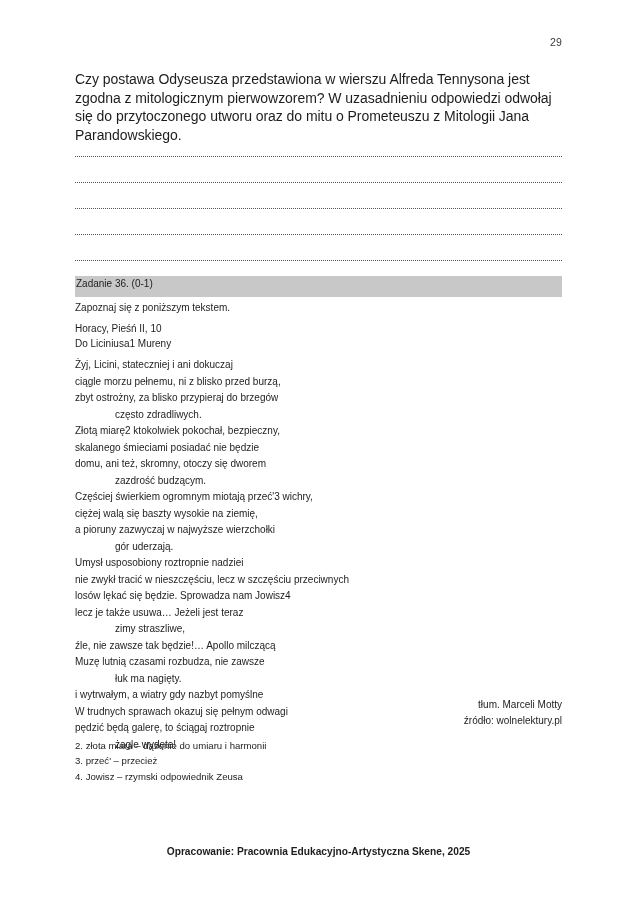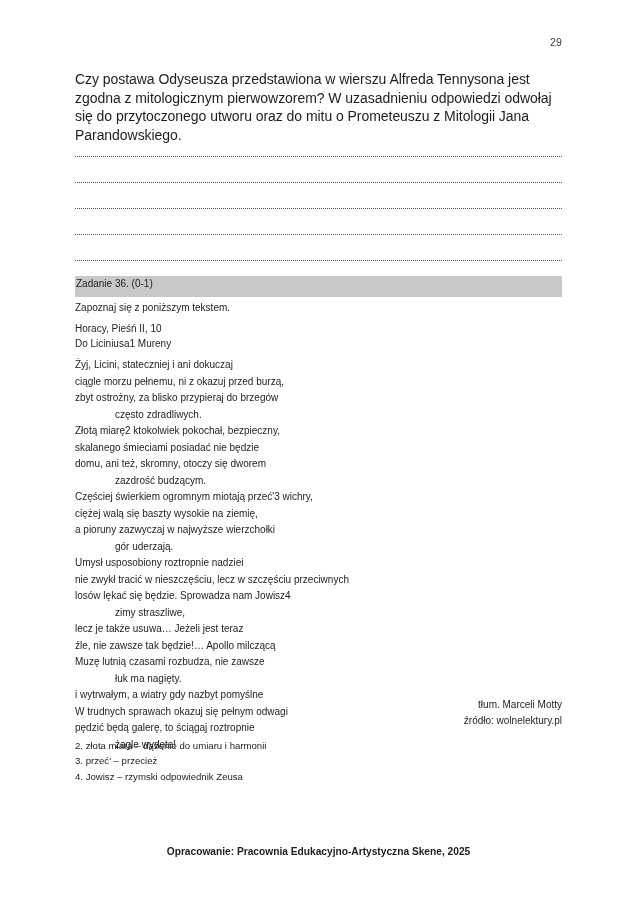--- a/index.html
+++ b/index.html
@@ -171,36 +171,36 @@
 
     <div class="instruction">Zapoznaj się z poniższym tekstem.</div>
 
     <div class="poem-head">
       <div>Horacy, Pieśń II, 10</div>
       <div>Do Liciniusa1 Mureny</div>
     </div>
 
     <div class="poem">
         <div class="v">Żyj, Licini, stateczniej i ani dokuczaj</div>
-        <div class="v">ciągle morzu pełnemu, ni z okazuj przed burzą,</div>
+        <div class="v">ciągle morzu pełnemu, ni z blisko przed burzą,</div>
         <div class="v">zbyt ostrożny, za blisko przypieraj do brzegów</div>
         <div class="v indent">często zdradliwych.</div>
         <div class="v">Złotą miarę2 ktokolwiek pokochał, bezpieczny,</div>
         <div class="v">skalanego śmieciami posiadać nie będzie</div>
         <div class="v">domu, ani też, skromny, otoczy się dworem</div>
         <div class="v indent">zazdrość budzącym.</div>
         <div class="v">Częściej świerkiem ogromnym miotają przeć'3 wichry,</div>
         <div class="v">ciężej walą się baszty wysokie na ziemię,</div>
         <div class="v">a pioruny zazwyczaj w najwyższe wierzchołki</div>
         <div class="v indent">gór uderzają.</div>
         <div class="v">Umysł usposobiony roztropnie nadziei</div>
         <div class="v">nie zwykł tracić w nieszczęściu, lecz w szczęściu przeciwnych</div>
         <div class="v">losów lękać się będzie. Sprowadza nam Jowisz4</div>
+        <div class="v">lecz je także usuwa… Jeżeli jest teraz</div>
         <div class="v indent">zimy straszliwe,</div>
-        <div class="v">lecz je także usuwa… Jeżeli jest teraz</div>
         <div class="v">źle, nie zawsze tak będzie!… Apollo milczącą</div>
         <div class="v">Muzę lutnią czasami rozbudza, nie zawsze</div>
         <div class="v indent">łuk ma nagięty.</div>
         <div class="v">i wytrwałym, a wiatry gdy nazbyt pomyślne</div>
         <div class="v">W trudnych sprawach okazuj się pełnym odwagi</div>
         <div class="v">pędzić będą galerę, to ściągaj roztropnie</div>
         <div class="v indent">żagle wydęte!</div>
       </div>
 
     <div class="attribution">

